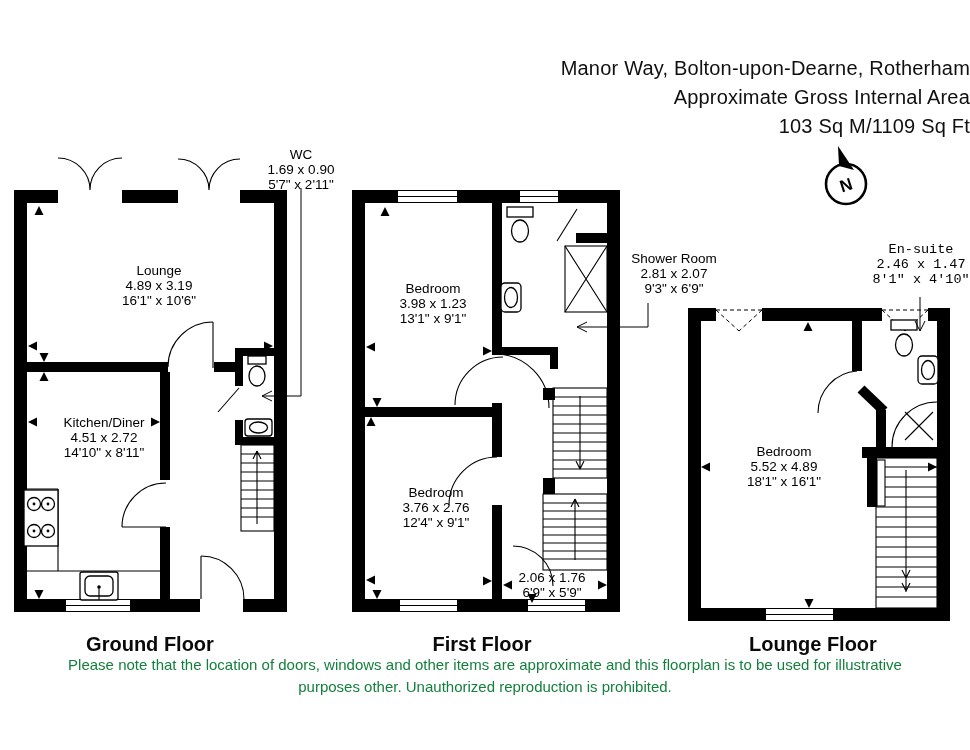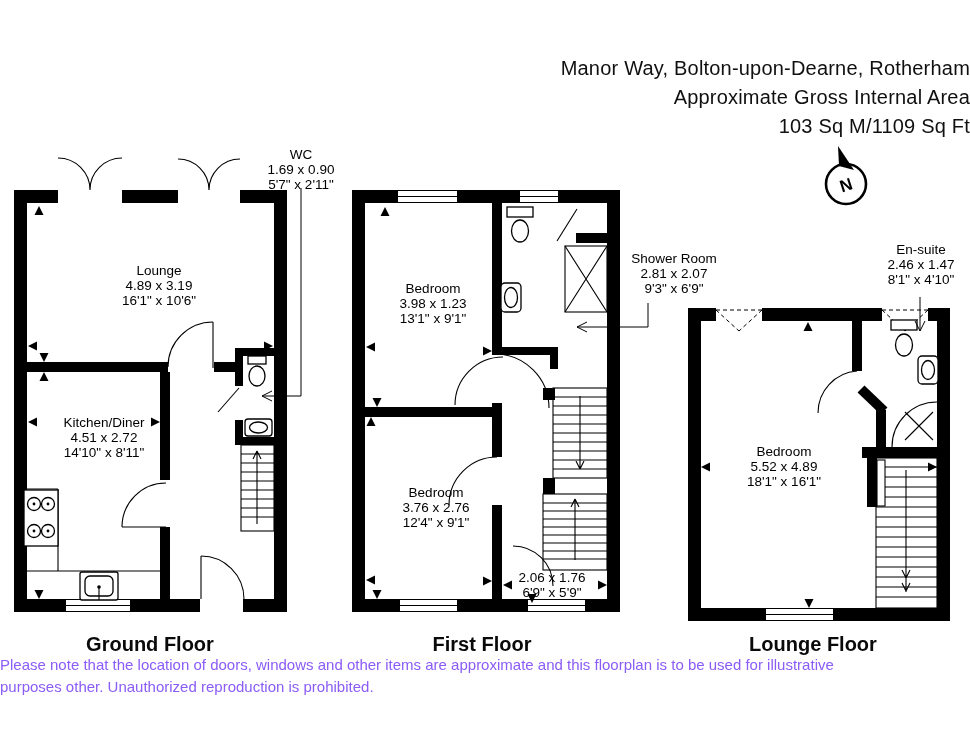--- a/index.html
+++ b/index.html
@@ -6,22 +6,22 @@
   #page{position:relative;width:970px;height:750px;background:#fff;overflow:hidden;
         font-family:"Liberation Sans",sans-serif;}
   #plan-svg{position:absolute;left:0;top:0;}
   .title{position:absolute;left:0;right:0;top:54px;text-align:right;
          font-size:20px;line-height:29px;color:#101010;letter-spacing:.2px;}
   .room-label{position:absolute;transform:translateX(-50%);text-align:center;
          font-size:13.5px;line-height:15px;color:#000;white-space:nowrap;}
   .room-label .rn{font-size:13.5px;}
   .floor-label{position:absolute;transform:translateX(-50%);top:634px;
          font-weight:bold;font-size:20px;line-height:20px;color:#0a0a0a;white-space:nowrap;}
-  .disclaimer{position:absolute;left:0;right:0;top:654px;
-         font-size:15px;line-height:21.5px;color:#8b5cf6;}
+  .disclaimer{position:absolute;left:0;right:0;top:654px;text-align:center;
+         font-size:15px;line-height:21.5px;color:#15803d;}
   .thin{stroke:#000;fill:none;stroke-width:1.1;}
   .fixture{stroke:#000;fill:#fff;stroke-width:1.3;}
   .wall{fill:#000;stroke:none;}
   .gap{fill:#fff;stroke:none;}
   .arc{stroke:#000;fill:none;stroke-width:1.1;}
   .leader{stroke:#000;fill:none;stroke-width:1;}
   .tri{fill:#000;stroke:none;}
   .dash{stroke:#000;fill:none;stroke-width:1;stroke-dasharray:4 3;}
 </style>
 </head>
@@ -265,21 +265,21 @@
   </div>
   <div class="room-label" style="left:436px;top:485px;">
     <div class="rn">Bedroom</div>
     <div>3.76 x 2.76</div>
     <div>12'4" x 9'1"</div>
   </div>
   <div class="room-label" style="left:552px;top:570px;">
     <div>2.06 x 1.76</div>
     <div>6'9" x 5'9"</div>
   </div>
-  <div class="room-label" style="left:921px;top:242px;">
+  <div class="room-label" style="left:921px;top:242px;font-family:Liberation Mono, monospace;">
     <div class="rn">En-suite</div>
     <div>2.46 x 1.47</div>
     <div>8'1" x 4'10"</div>
   </div>
   <div class="room-label" style="left:784px;top:444px;">
     <div class="rn">Bedroom</div>
     <div>5.52 x 4.89</div>
     <div>18'1" x 16'1"</div>
   </div>
 

